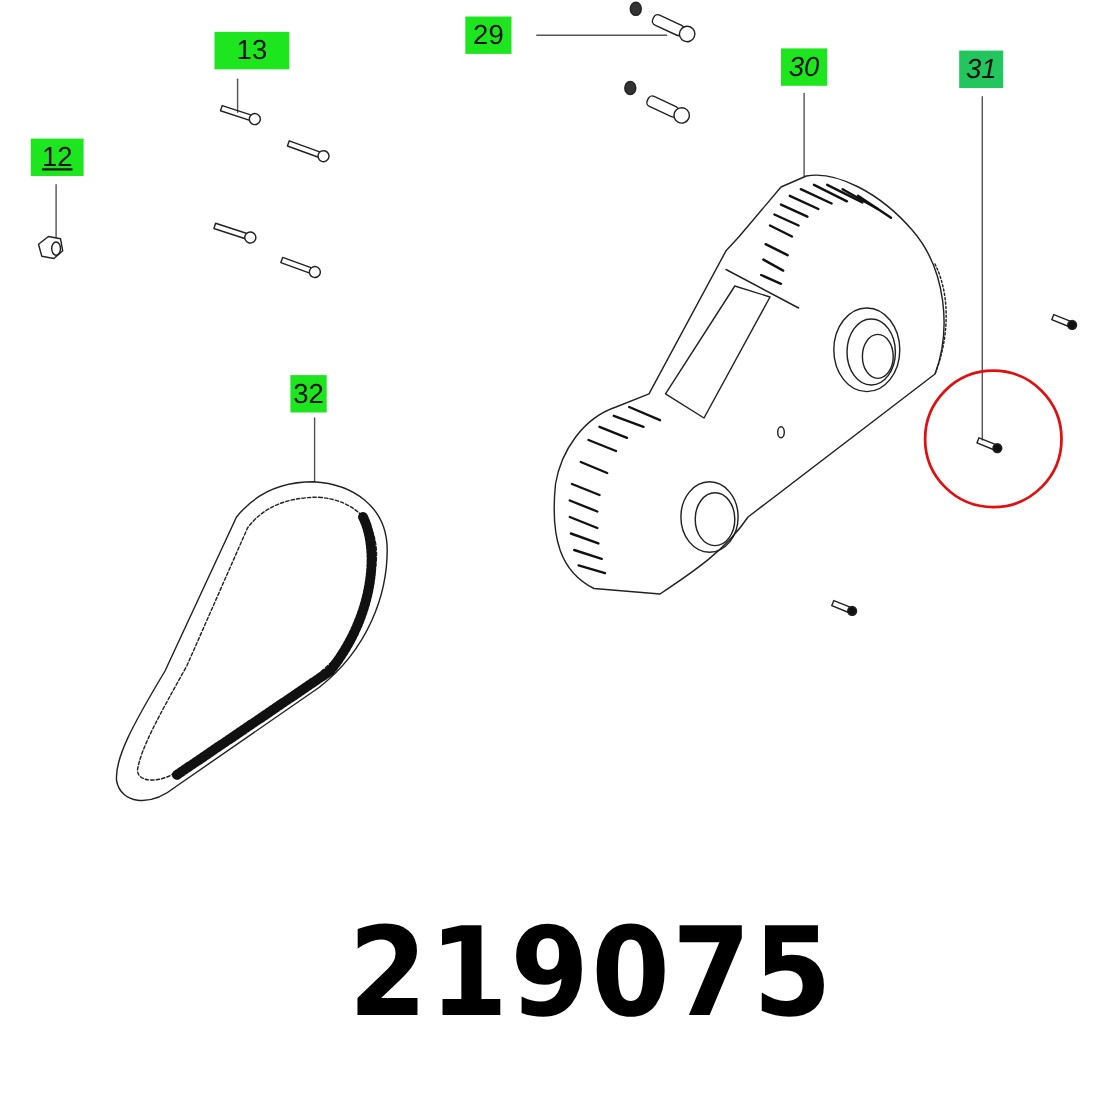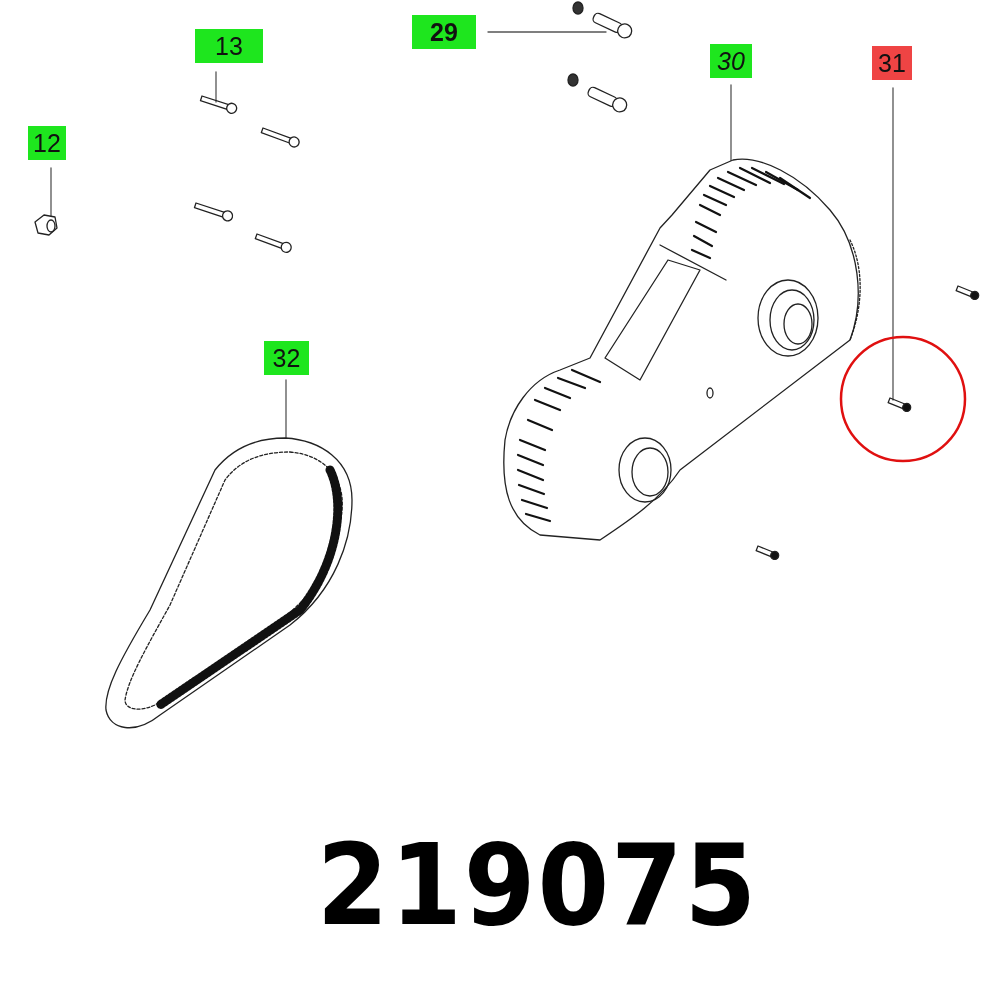--- a/index.html
+++ b/index.html
@@ -2,21 +2,21 @@
 <html><head>
 <meta charset="utf-8">
 <style>
   html, body { margin: 0; padding: 0; background: #ffffff; }
   body { width: 1000px; height: 1000px; position: relative; overflow: hidden;
          font-family: "Liberation Sans", sans-serif; }
   .canvas { position: absolute; left: 0; top: 0; width: 1000px; height: 1000px; }
   .label { position: absolute; height: 34px; line-height: 34px; text-align: center;
            font-size: 25px; color: #111; font-family: "Liberation Sans", sans-serif; }
   .label.green { background: #1ee61e; }
-  .label.red { background: #ef4444; }
+  .label.red { background: #22c55e; font-style: italic; }
   .part-number { position: absolute; left: 300px; top: 820px; width: 420px; text-align: center;
                  font-family: "DejaVu Sans", sans-serif; font-weight: bold; font-size: 112px;
                  letter-spacing: 2px; color: #000; transform: scaleX(0.92); }
   svg { position: absolute; left: 0; top: 0; }
 </style>
 </head>
 <body>
 
 <div class="canvas">
 
@@ -130,21 +130,21 @@
       <g>
         <path d="M285 438 C320 440, 352 460, 352 500 C352 540, 335 590, 290 625 L160 715 C135 735, 110 730, 106 710 C104 690, 120 660, 150 610 L215 470 C235 445, 260 438, 285 438 Z" fill="#fff"></path>
         <path d="M290 452 C325 455, 345 478, 342 510 C338 550, 322 590, 280 620 L155 705 C140 712, 125 710, 125 700 C128 680, 145 650, 170 605 L225 480 C240 460, 262 452, 290 452 Z" stroke-dasharray="3 2"></path>
         <path d="M330 470 C345 500, 340 560, 300 610 L160 705" stroke="#111" stroke-width="9" stroke-dasharray="2 2"></path>
       </g>
     </g>
 
     <circle cx="903" cy="399" r="62" fill="none" stroke="#e01010" stroke-width="2.5"></circle>
   </svg>
 
-  <div class="label green" style="left:28px; top:126px; width:38px;">12</div>
+  <div class="label green" style="left:28px; top:126px; width:48px;text-decoration:underline;">12</div>
   <div class="label green" style="left:195px; top:29px; width:68px;">13</div>
-  <div class="label green" style="left:412px; top:15px; width:64px;font-weight:bold;">29</div>
+  <div class="label green" style="left:423px; top:15px; width:42px;">29</div>
   <div class="label green" style="left:710px; top:44px; width:42px;font-style:italic;">30</div>
   <div class="label red" style="left:872px; top:46px; width:40px;">31</div>
-  <div class="label green" style="left:264px; top:341px; width:45px;">32</div>
+  <div class="label green" style="left:264px; top:341px; width:33px;">32</div>
 
   <div class="part-number">219075</div>
 </div>
 
 </body></html>

